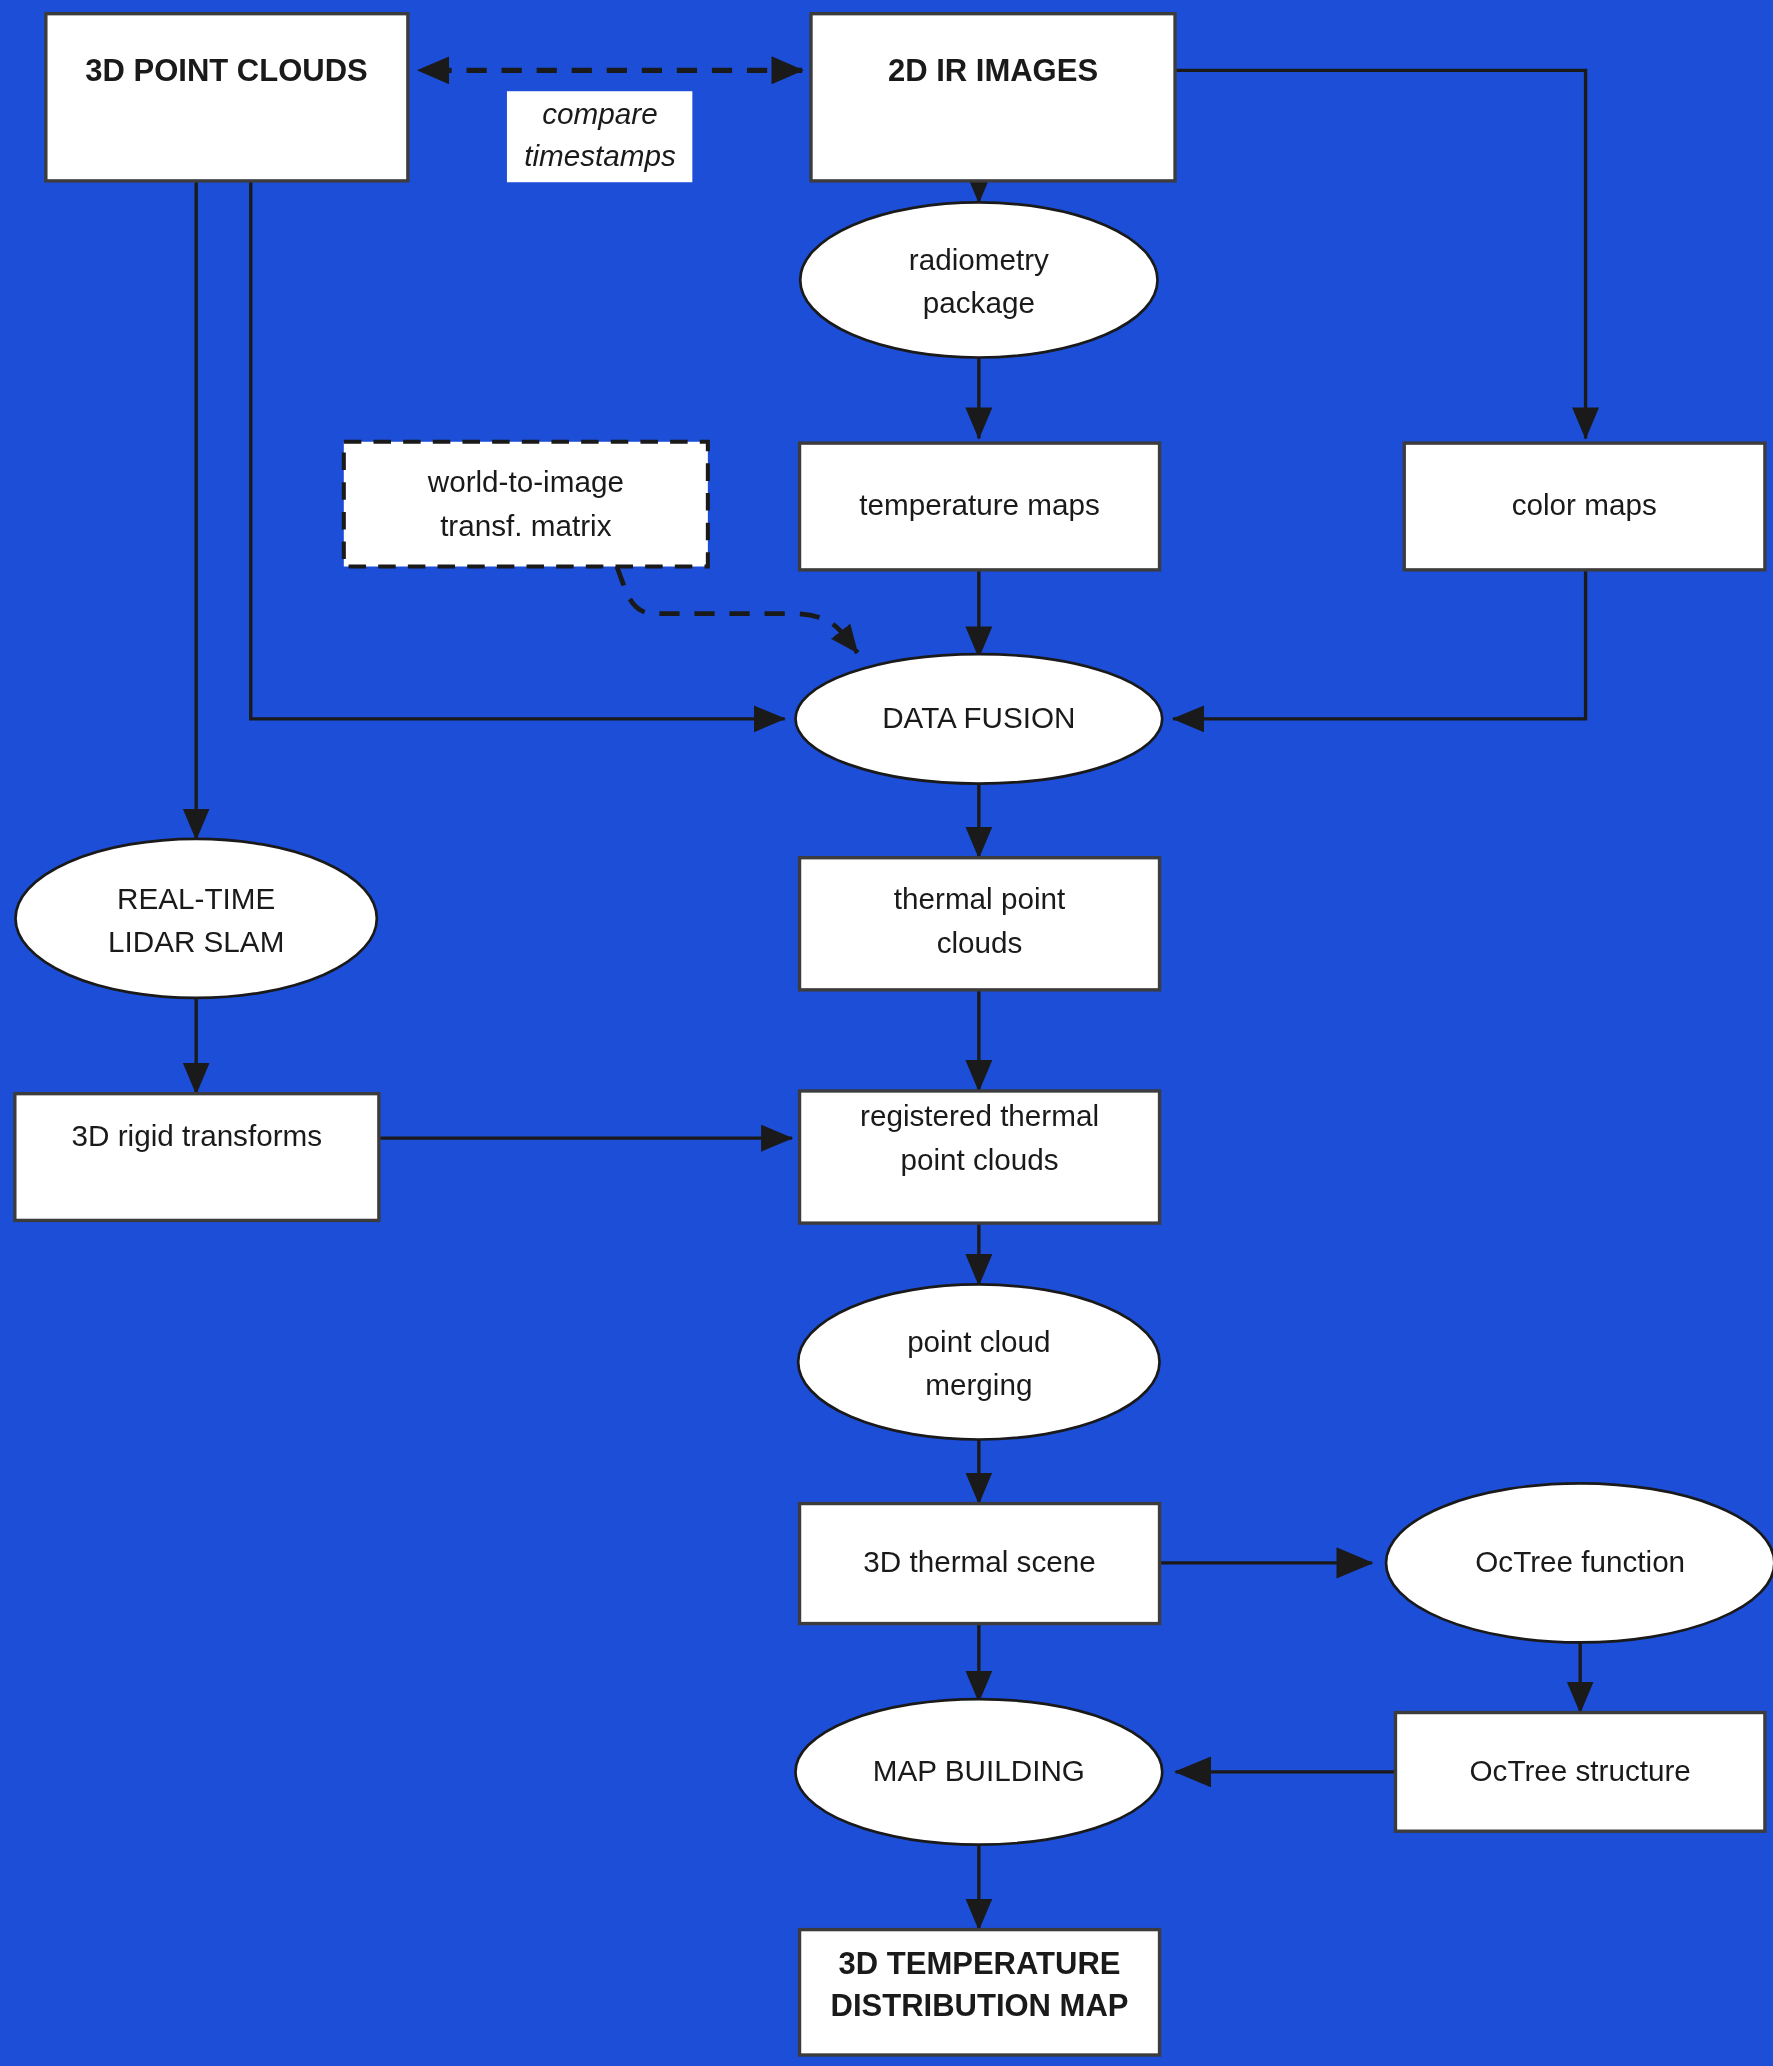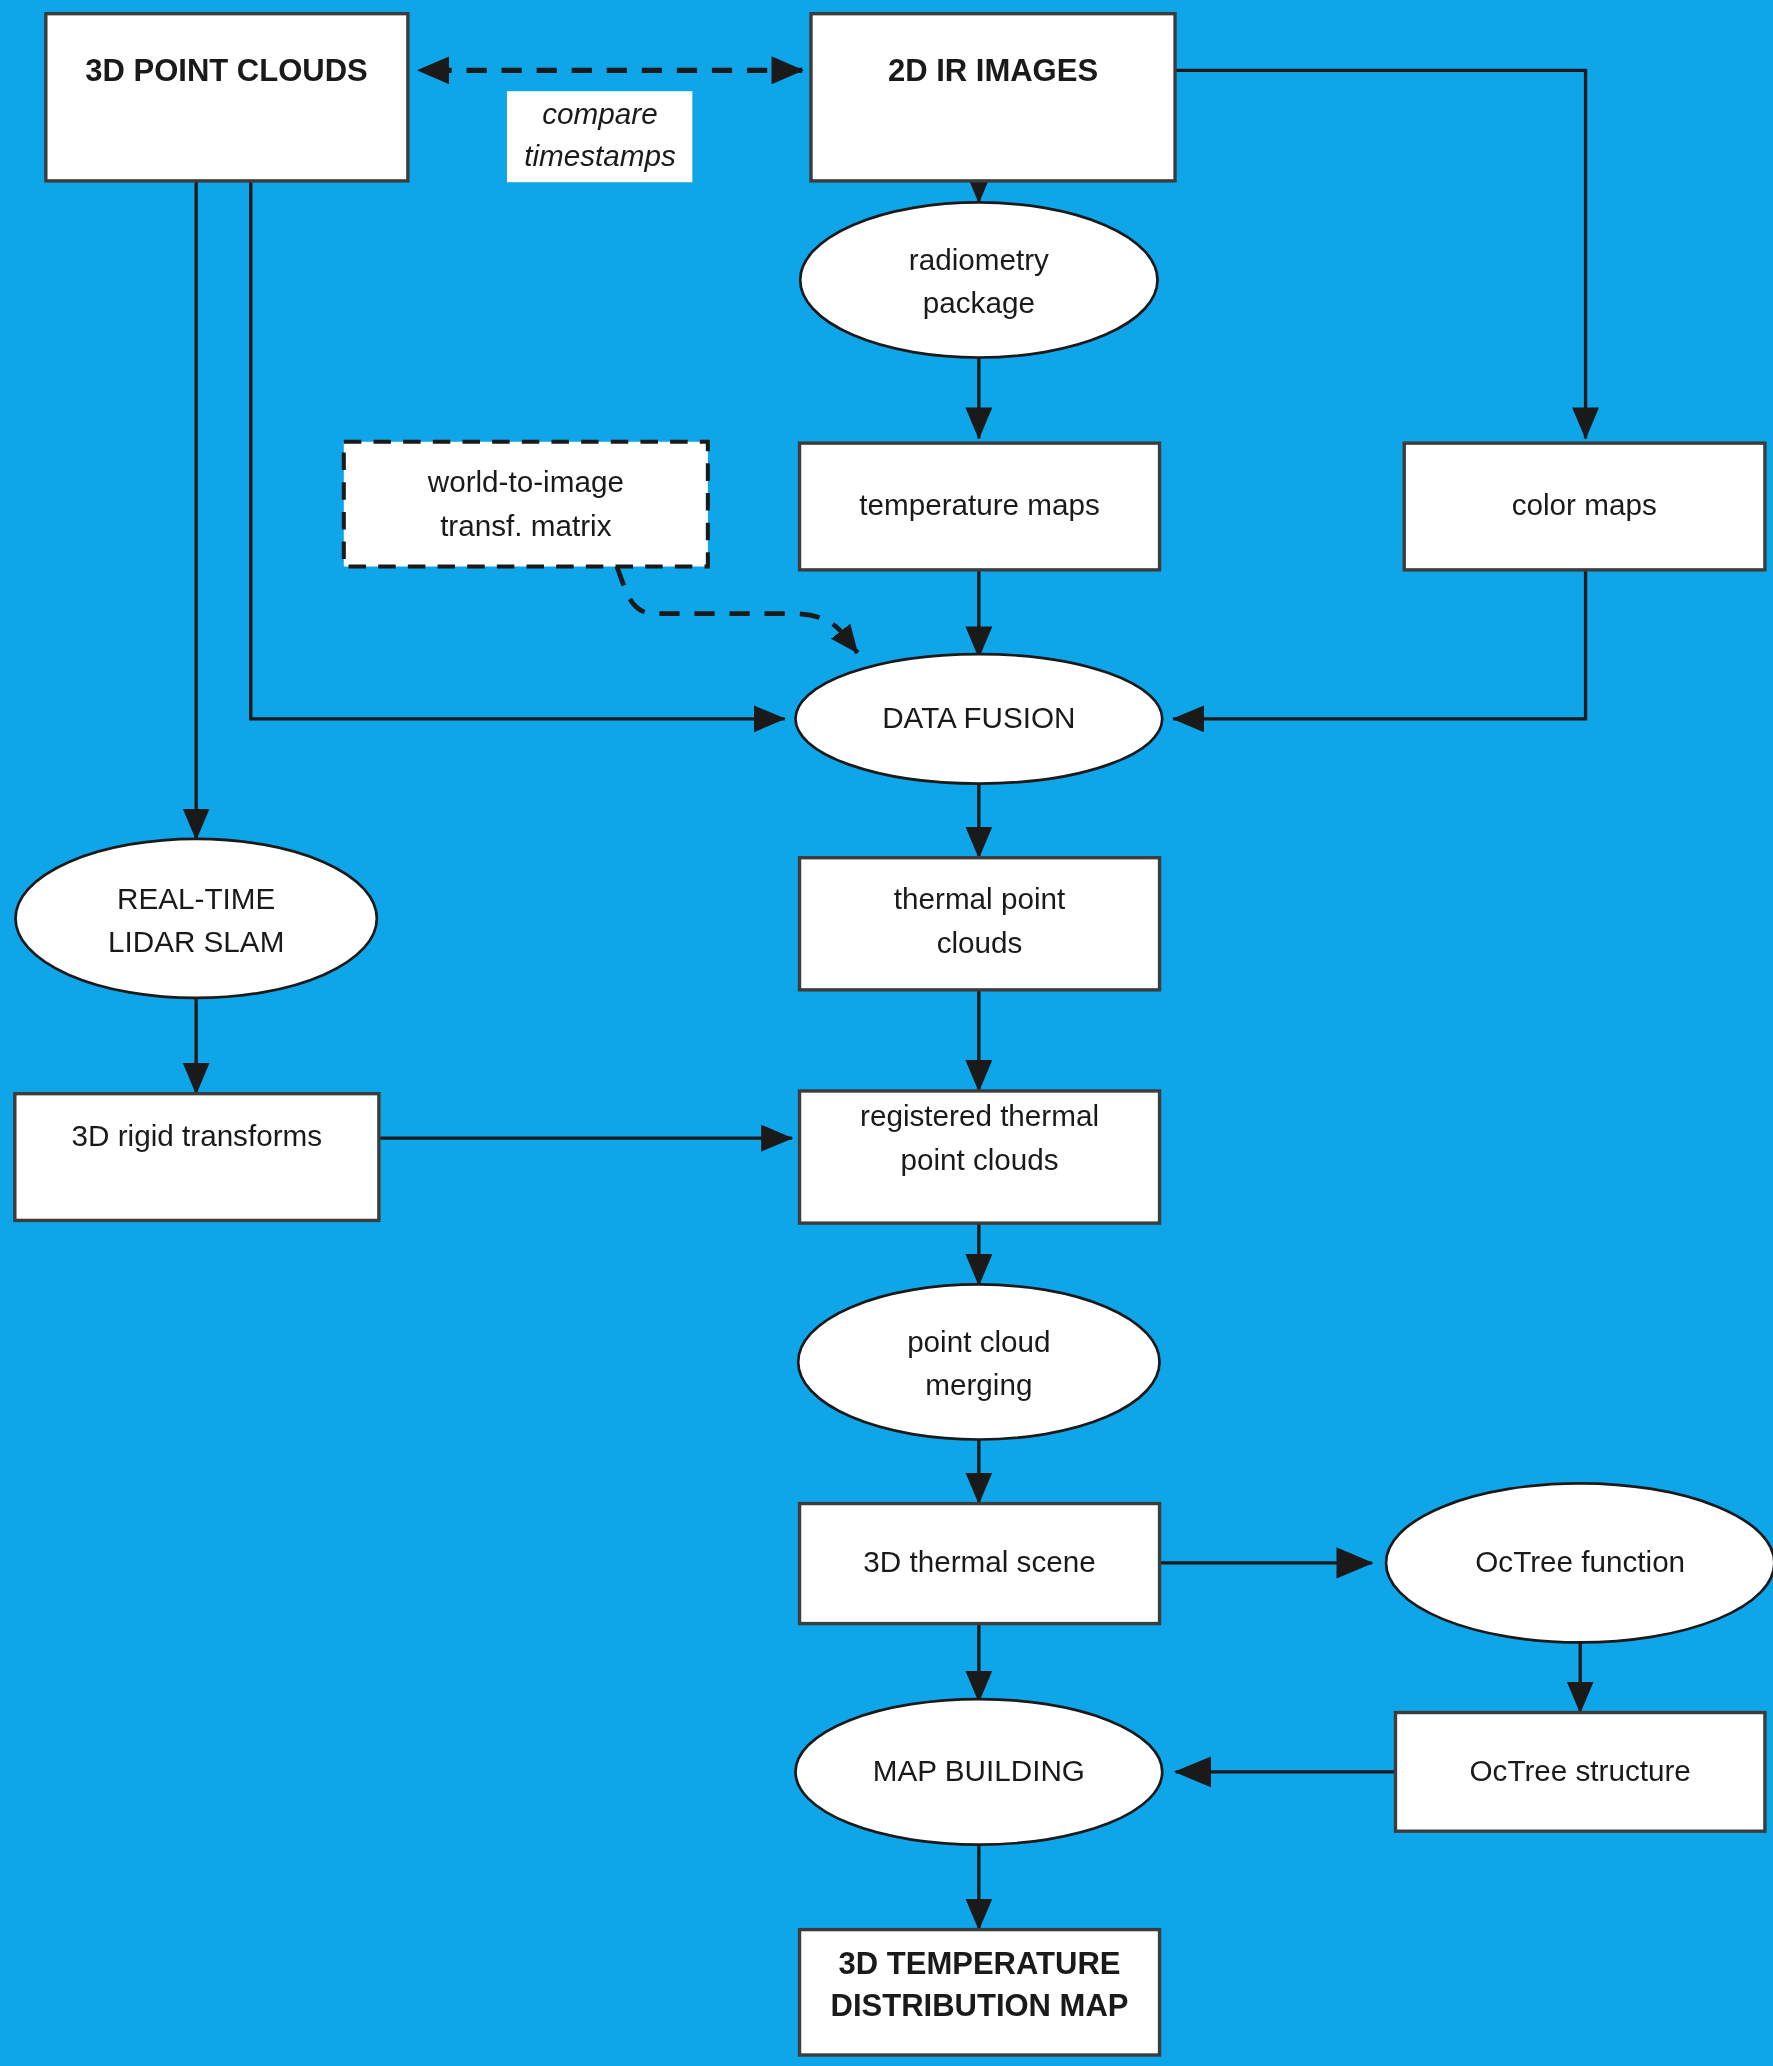--- a/index.html
+++ b/index.html
@@ -7,21 +7,21 @@
     padding: 0;
     background: #ffffff;
   }
   body {
     font-family: "Liberation Sans", sans-serif;
   }
   #canvas {
     position: relative;
     width: 1773px;
     height: 2066px;
-    background: #0ea5e9;
+    background: #1d4ed8;
     overflow: hidden;
   }
   svg.flow {
     position: absolute;
     left: 0;
     top: 0;
     width: 1773px;
     height: 2066px;
   }
   .node-rect {

